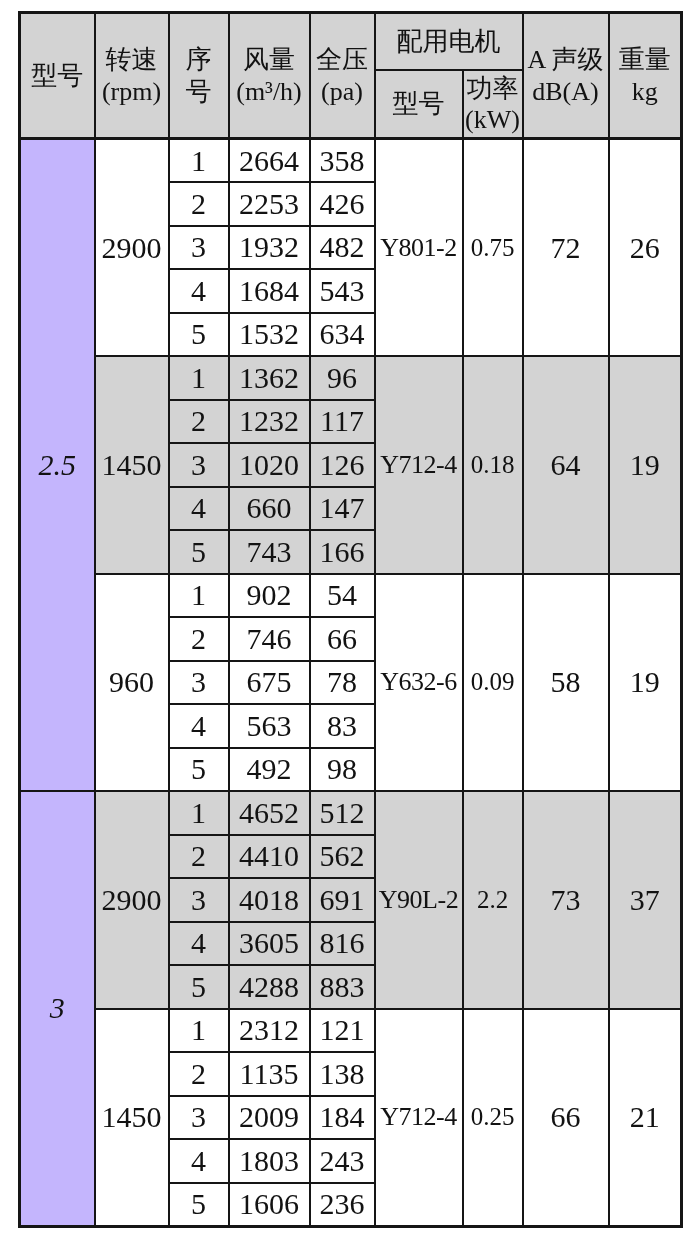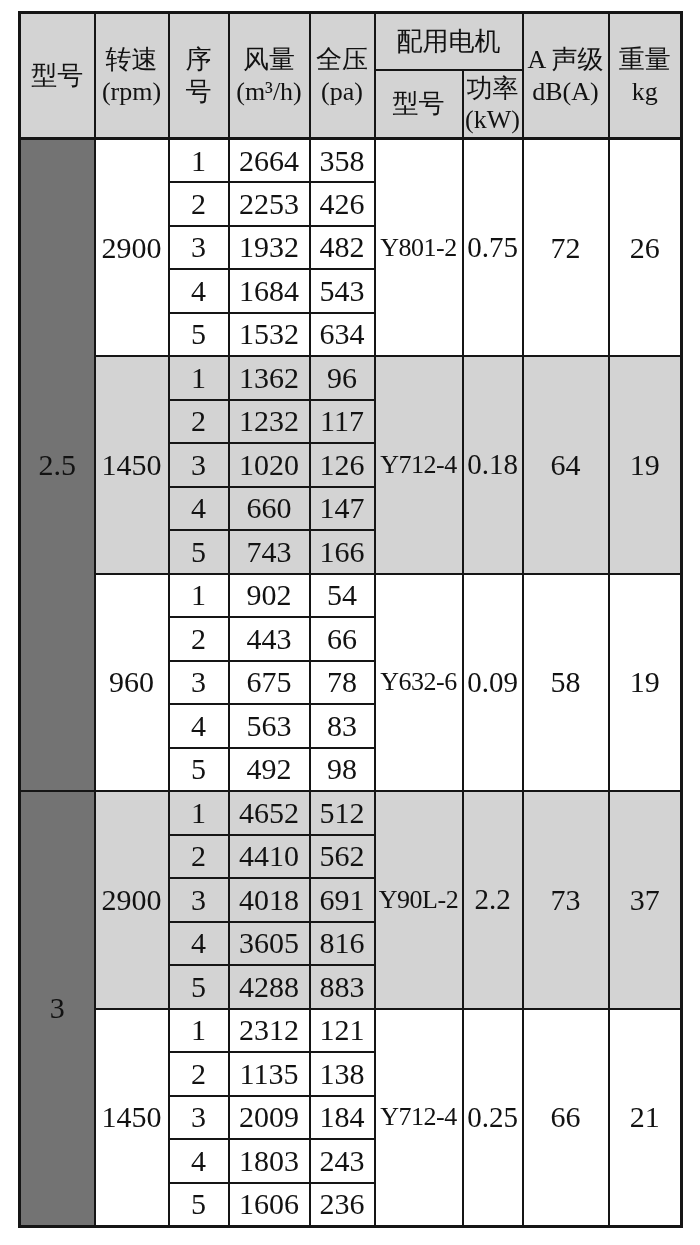--- a/index.html
+++ b/index.html
@@ -30,23 +30,23 @@
     background: #d3d3d3;
     font-size: 26px;
     line-height: 1.2;
   }
   thead { border-bottom: 3px solid #151515; }
   tr.head-1 { height: 57px; }
   tr.head-2 { height: 69px; }
   tbody tr { height: 43.5px; }
   tbody td { font-size: 30px; background: #ffffff; }
   td.shade { background: #d3d3d3; }
-  td.model-col { background: #737373; }
+  td.model-col { background: #c4b5fd; font-style: italic; }
   td.motor-col { font-size: 26px; letter-spacing: -0.5px; margin-left: 44px; }
-  td.power-col { font-size: 29px; }
+  td.power-col { font-size: 25px; }
   .hl { display: block; }
 </style>
 </head>
 <body>
 
 <table class="spec">
   <colgroup>
     <col style="width:75px">
       <col style="width:74px">
       <col style="width:60px">
@@ -166,21 +166,21 @@
       <td>1</td>
       <td>902</td>
       <td>54</td>
       <td class="motor-col" rowspan="5">Y632-6</td>
       <td class="power-col" rowspan="5">0.09</td>
       <td rowspan="5">58</td>
       <td rowspan="5">19</td>
     </tr>
     <tr>
       <td>2</td>
-      <td>443</td>
+      <td>746</td>
       <td>66</td>
     </tr>
     <tr>
       <td>3</td>
       <td>675</td>
       <td>78</td>
     </tr>
     <tr>
       <td>4</td>
       <td>563</td>

